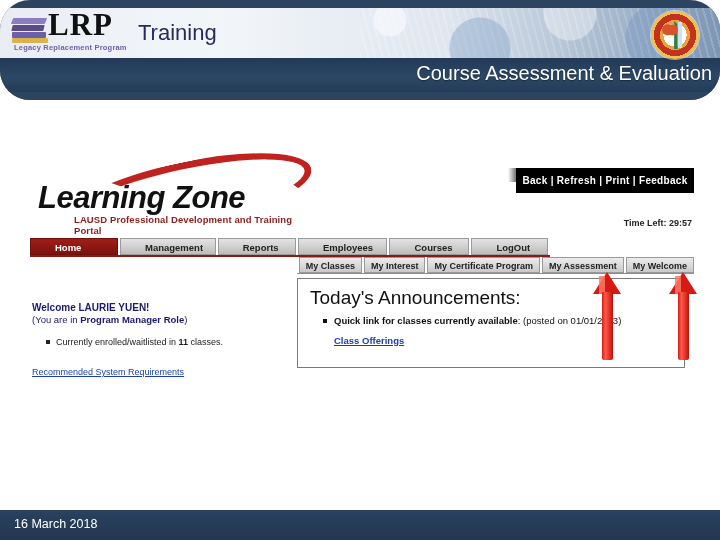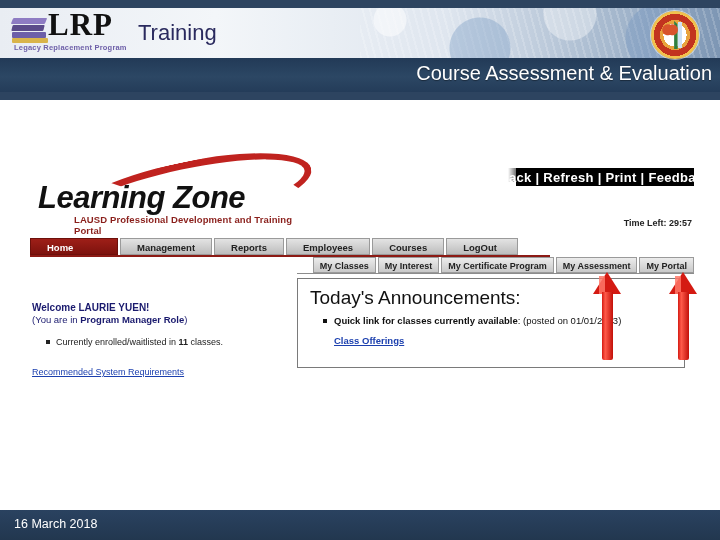--- a/index.html
+++ b/index.html
@@ -8,20 +8,21 @@
     background:#ffffff;
     font-family:"Liberation Sans", sans-serif;
     position:relative;
   }
 
   
   #slide-header{
     position:absolute;left:0;top:0;width:720px;height:100px;
     background:#2d4460;
     overflow:hidden;
+    border-radius:30px;
   }
   .hdr-band{
     position:absolute;left:0;top:8px;width:720px;height:50px;
     background:linear-gradient(to right,#e9edf3 0%,#f3f6f9 30%,#dfe6ef 62%,#9eb2c9 88%,#7d96b4 100%);
   }
   .hdr-band:after{
     content:"";position:absolute;right:0;top:0;width:360px;height:50px;
     background:
       radial-gradient(circle at 30px 12px, rgba(255,255,255,.55) 0 16px, rgba(255,255,255,0) 17px),
       radial-gradient(circle at 120px 40px, rgba(120,155,195,.40) 0 30px, rgba(255,255,255,0) 31px),
@@ -110,43 +111,43 @@
     font-family:"Liberation Sans", sans-serif;
     font-size:31px;font-weight:bold;font-style:italic;color:#111;letter-spacing:-.5px;
   }
   .lz-sub{
     position:absolute;left:10px;top:52px;
     font-size:9.5px;font-weight:bold;color:#8a1f1b;letter-spacing:.1px;padding-left:34px;
   }
 
   
   #browser-toolbar{
-    position:absolute;right:0;top:8px;width:178px;height:18px;
-    background:#000;color:#fff;font-size:13px;font-weight:bold;
+    position:absolute;right:0;top:8px;width:178px;height:25px;
+    background:#000;color:#fff;font-size:10px;font-weight:bold;
     display:flex;align-items:center;justify-content:center;letter-spacing:.3px;
   }
   #browser-toolbar span{white-space:nowrap;}
   #toolbar-shadow{
     position:absolute;right:178px;top:8px;width:8px;height:14px;
     background:linear-gradient(to right,rgba(0,0,0,0),rgba(0,0,0,.55));
   }
 
   #time-left{
     position:absolute;right:2px;top:58px;
     font-size:9px;color:#222;font-weight:bold;
   }
 
   
   #primary-nav{
     position:absolute;left:8px;top:78px;width:520px;height:17px;
     display:flex;font-size:9.5px;font-weight:bold;color:#222;
     border-bottom:2px solid #8c1a14;
   }
   #primary-nav .nav-item{
-    height:17px;line-height:17px;padding:0 16px;margin-right:2px;
+    height:17px;line-height:17px;padding:0 24px;margin-right:2px;
     background:linear-gradient(to bottom,#e3e3e3,#bdbdbd);
     border:1px solid #9a9a9a;box-sizing:border-box;white-space:nowrap;
   }
   #primary-nav .nav-item.active{
     background:linear-gradient(to bottom,#9e1f18,#7d120d);color:#fff;border-color:#6d100b;
     min-width:88px;
   }
   #primary-nav .nav-item:nth-child(2){min-width:78px;}
   #primary-nav .nav-item:nth-child(3){min-width:68px;}
   #primary-nav .nav-item:nth-child(4){min-width:76px;}
@@ -280,21 +281,21 @@
     <div class="nav-item">Employees</div>
     <div class="nav-item">Courses</div>
     <div class="nav-item">LogOut</div>
   </div>
 
   <div id="secondary-nav">
     <div class="subnav-item">My Classes</div>
     <div class="subnav-item">My Interest</div>
     <div class="subnav-item">My Certificate Program</div>
     <div class="subnav-item">My Assessment</div>
-    <div class="subnav-item">My Portal</div>
+    <div class="subnav-item">My Welcome</div>
   </div>
   <div id="subnav-rule"></div>
 
   <div id="welcome-block">
     <div id="welcome-line">Welcome LAURIE YUEN!</div>
     <div id="role-line"><span>(You are in </span><b>Program Manager Role</b><span>)</span></div>
     <div id="enroll-bullet"><span>Currently enrolled/waitlisted in </span><b>11</b><span> classes.</span></div>
     <div id="sys-req-link">Recommended System Requirements</div>
   </div>
 

